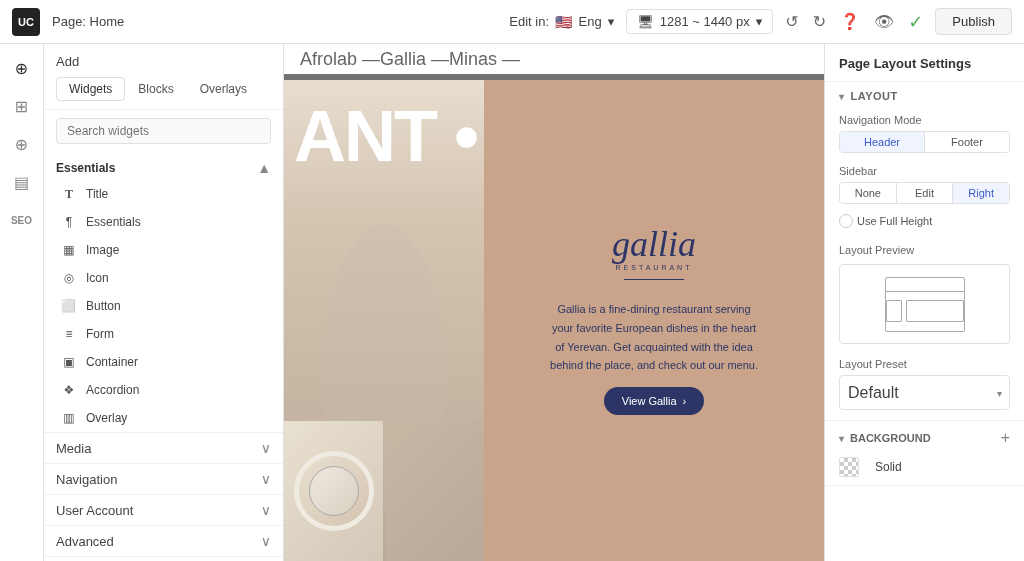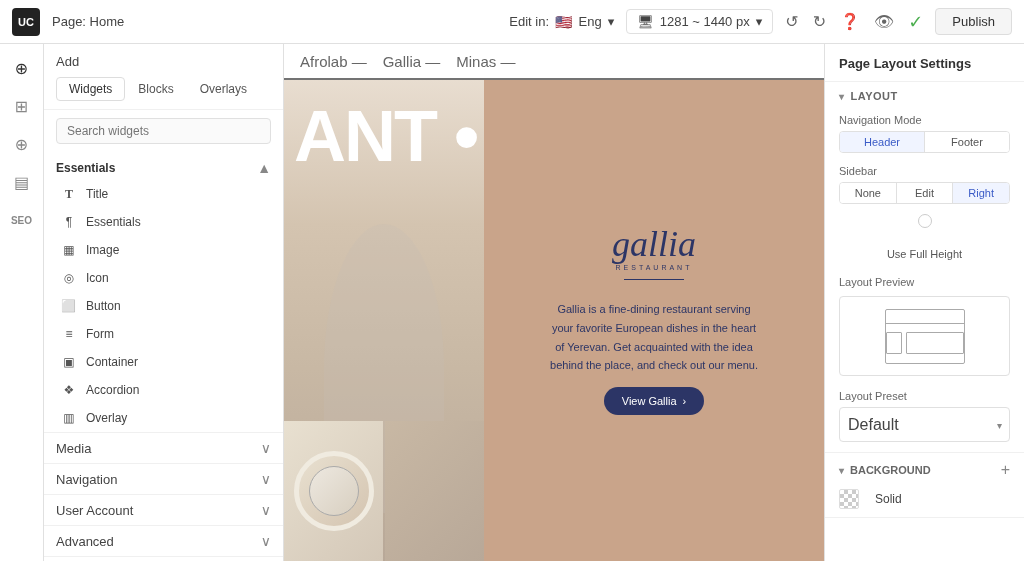--- a/index.html
+++ b/index.html
@@ -40,21 +40,21 @@
     .widget-section-toggle { color: #888; font-size: 14px; cursor: pointer; }
     .widget-item { display: flex; align-items: center; gap: 8px; padding: 5px 12px; cursor: pointer; border-radius: 4px; margin: 0 4px; }
     .widget-item-icon { width: 18px; height: 18px; display: flex; align-items: center; justify-content: center; color: #555; font-size: 12px; flex-shrink: 0; }
     .widget-item-label { font-size: 12px; color: #444; }
     .widget-category { display: flex; align-items: center; justify-content: space-between; padding: 7px 12px; cursor: pointer; border-top: 1px solid #f0f0f0; }
     .widget-category-label { font-size: 13px; color: #444; font-weight: 500; }
     .widget-category-arrow { color: #888; font-size: 14px; }
 
     
     .canvas { flex: 1; background: #e8e8e8; display: flex; flex-direction: column; overflow: hidden; position: relative; }
-    .canvas-nav { height: 36px; background: #fff; display: flex; align-items: center; padding: 0 16px; gap: 16px; border-bottom: 2px solid #737373; font-size: 15px; color: #666; }
+    .canvas-nav { height: 36px; background: #fff; display: flex; align-items: center; padding: 0 16px; border-bottom: 6px solid #737373; font-size: 18px; color: #666; }
     .canvas-nav-item { display: flex; align-items: center; gap: 4px; }
     .canvas-area { flex: 1; position: relative; overflow: hidden; }
 
     
     .page-content { width: 100%; height: 100%; display: flex; overflow: hidden; }
     .hero-left { flex: 1; background: #d4c5b5; position: relative; overflow: hidden; display: flex; align-items: flex-end; }
     .hero-text-overlay { position: absolute; top: 20px; left: 10px; right: 0; }
     .hero-title { font-size: 72px; font-weight: 700; color: #fff; letter-spacing: -2px; line-height: 1; white-space: nowrap; }
     .hero-right { width: 340px; background: #c9a48a; display: flex; flex-direction: column; align-items: center; justify-content: center; padding: 20px; gap: 12px; }
     .view-btn { background: #2c3566; color: #fff; border: none; border-radius: 20px; padding: 8px 18px; font-size: 11px; cursor: pointer; display: flex; align-items: center; gap: 6px; }
@@ -67,21 +67,21 @@
     .panel-section-arrow { font-size: 10px; color: #888; }
     .panel-row { padding: 4px 14px 8px; }
     .panel-label { font-size: 11px; color: #666; margin-bottom: 5px; }
     .btn-group { display: flex; border: 1px solid #e0e0e0; border-radius: 4px; overflow: hidden; }
     .btn-group-item { flex: 1; padding: 4px 6px; font-size: 11px; text-align: center; cursor: pointer; color: #555; border-right: 1px solid #e0e0e0; background: #fff; }
     .btn-group-item:last-child { border-right: none; }
     .btn-group-item.active { background: #f0f4ff; color: #3a5bc7; font-weight: 500; }
     .sidebar-label { font-size: 11px; color: #666; margin-bottom: 5px; }
     .btn-group-3 { display: flex; border: 1px solid #e0e0e0; border-radius: 4px; overflow: hidden; }
     .btn-group-3 .btn-group-item { flex: 1; }
-    .checkbox-row { display: flex; align-items: center; gap: 20px; padding: 2px 14px 6px; flex-direction: column; }
+    .checkbox-row { display: flex; align-items: center; gap: 4px; padding: 2px 14px 6px; }
     .checkbox-box { width: 14px; height: 14px; border-radius: 50%; border: 1px solid #ccc; display: flex; align-items: center; justify-content: center; }
     .checkbox-label { font-size: 11px; color: #555; }
     .preview-container { padding: 10px 14px; }
     .preview-label { font-size: 11px; color: #666; margin-bottom: 8px; }
     .layout-preview { border: 1px solid #e0e0e0; border-radius: 4px; padding: 10px; display: flex; align-items: center; justify-content: center; height: 80px; }
     .layout-preview-inner { width: 80px; height: 55px; border: 1.5px solid #aaa; border-radius: 2px; display: flex; flex-direction: column; overflow: hidden; }
     .layout-preview-header { height: 14px; border-bottom: 1.5px solid #aaa; }
     .layout-preview-body { flex: 1; display: flex; align-items: center; justify-content: center; }
     .layout-preset { padding: 4px 14px 10px; }
     .preset-label { font-size: 11px; color: #666; margin-bottom: 5px; }

